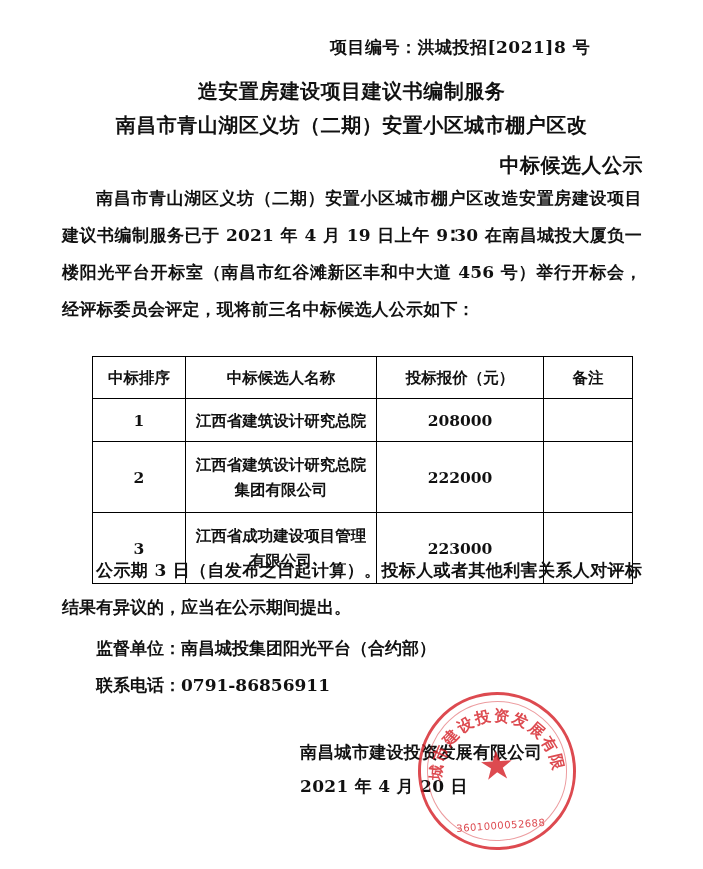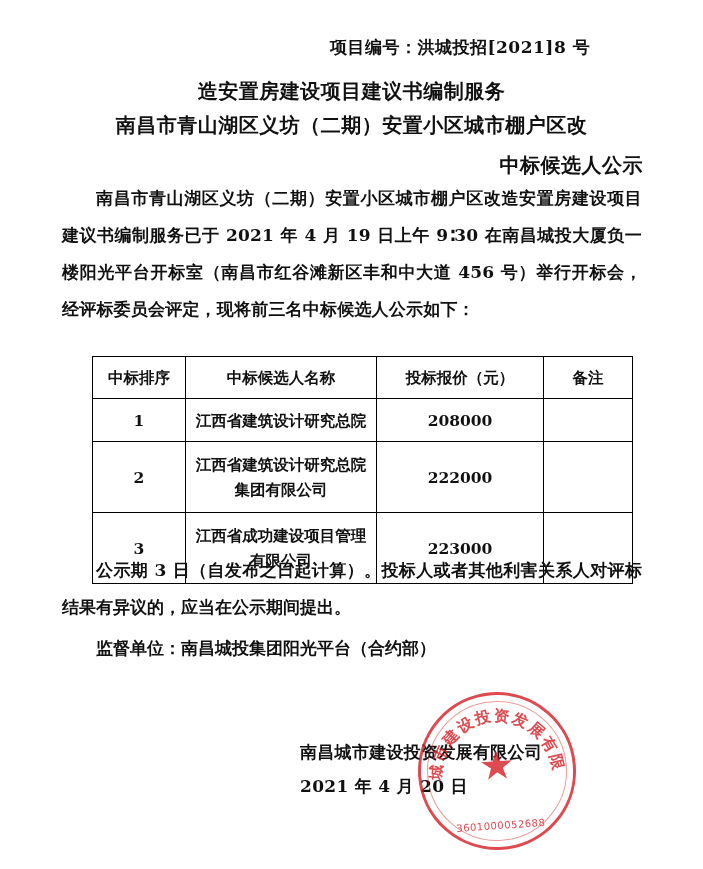--- a/index.html
+++ b/index.html
@@ -249,20 +249,21 @@
       </tbody>
     </table>
   </div>
 
   <div class="after-table">
     <div class="para2">公示期 3 日（自发布之日起计算）。投标人或者其他利害关系人对评标结果有异议的，应当在公示期间提出。</div>
   </div>
 
   <div class="contact-block">
     <div class="contact-line">监督单位：南昌城投集团阳光平台（合约部）</div>
+    <div class="contact-line">联系电话：0791-86856911</div>
   </div>
 
   <div class="signature-block">
     <div class="sig-line">南昌城市建设投资发展有限公司</div>
     <div class="sig-line sig-date">2021 年 4 月 20 日</div>
   </div>
 
   <div class="seal">
     <div class="seal-inner"></div>
     <div class="seal-arc">

